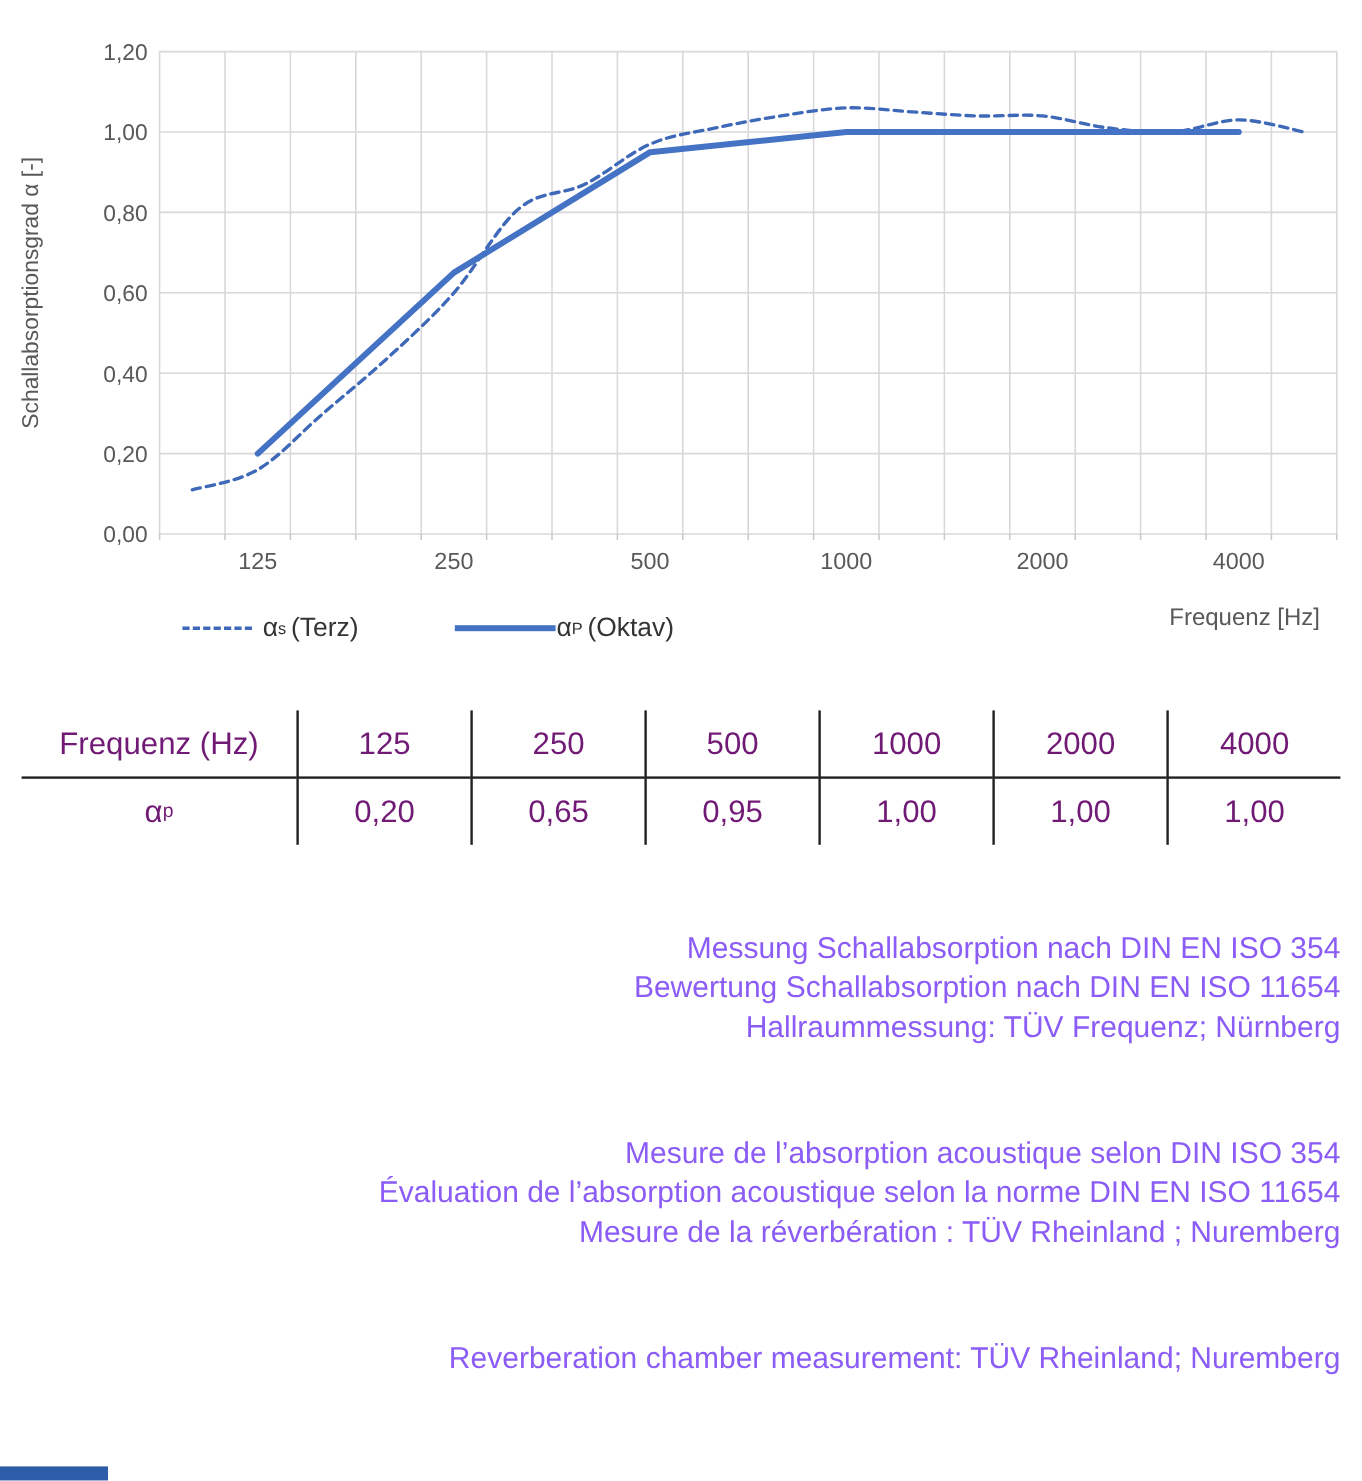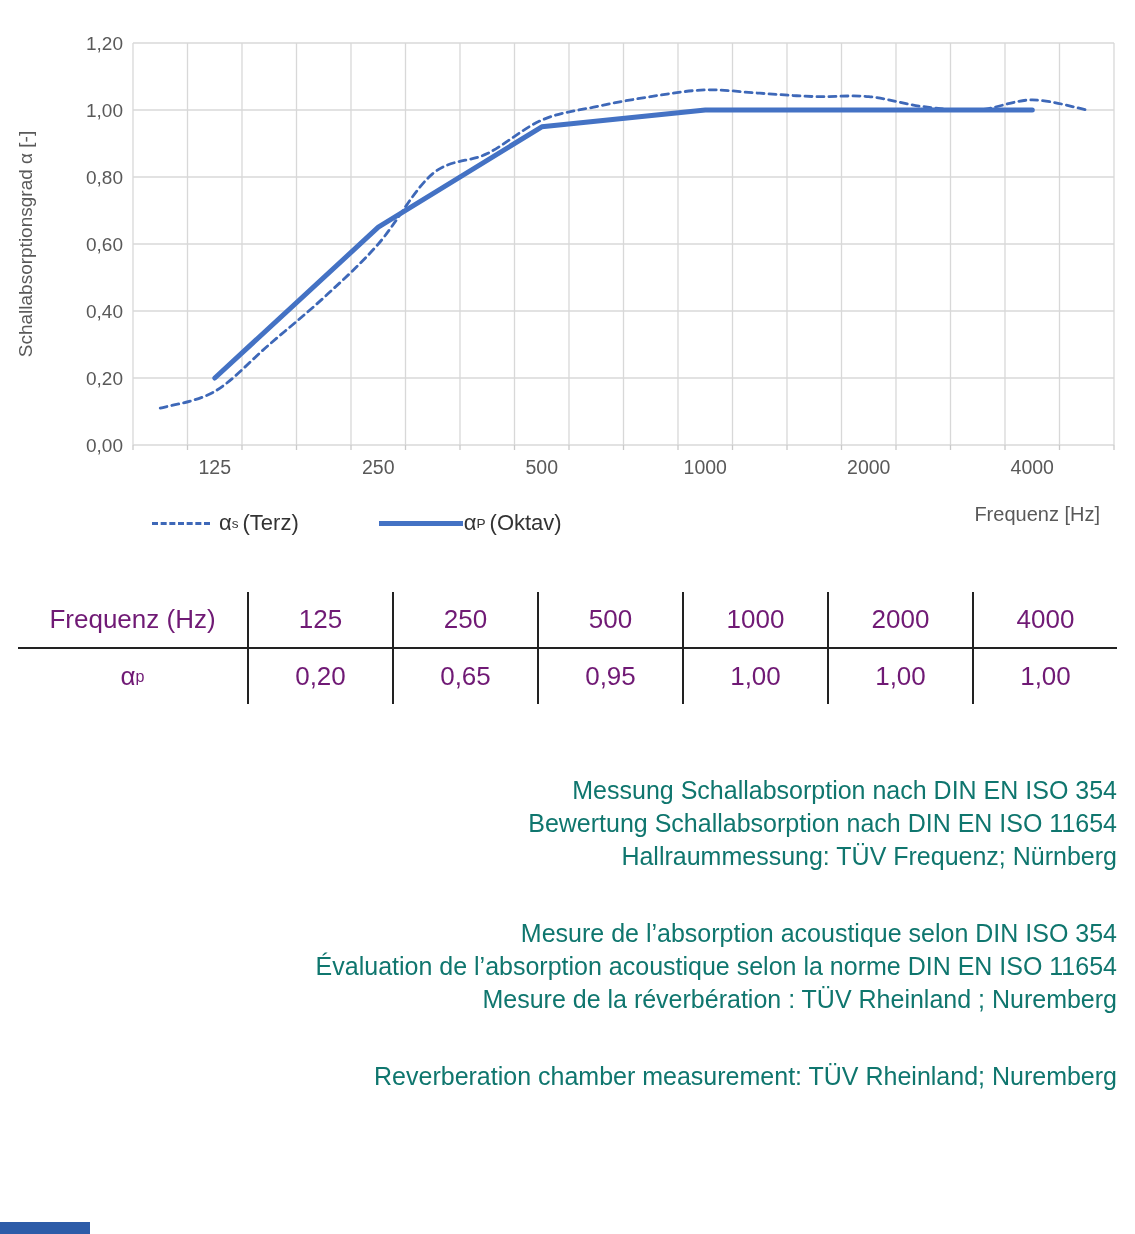--- a/index.html
+++ b/index.html
@@ -27,22 +27,22 @@
   #abs-table{margin:37px 0 0 18px;width:1099px;display:grid;
              grid-template-columns:229px repeat(6,145px);
              font-size:26px;color:#701a75;}
   .t-cell{height:55px;display:flex;align-items:center;justify-content:center;}
   .t-cell.vline{border-left:2px solid #222222;}
   .t-head .t-cell{border-bottom:2.5px solid #222222;}
   .t-sub{font-size:0.62em;vertical-align:-0.35em;}
 
   
   #notes{margin-top:70px;text-align:right;padding-right:18px;
-         font-size:25px;line-height:33px;color:#0f766e;}
-  .note-block + .note-block{margin-top:44px;text-align:right;}
+         font-size:25px;line-height:33px;color:#8b5cf6;}
+  .note-block + .note-block{margin-top:72px;text-align:right;}
 
   
   #accent-bar{position:absolute;left:0;bottom:0;width:90px;height:12px;}
 </style>
 </head>
 <body>
 
 <div id="page">
 
   <div id="chart-wrap">

